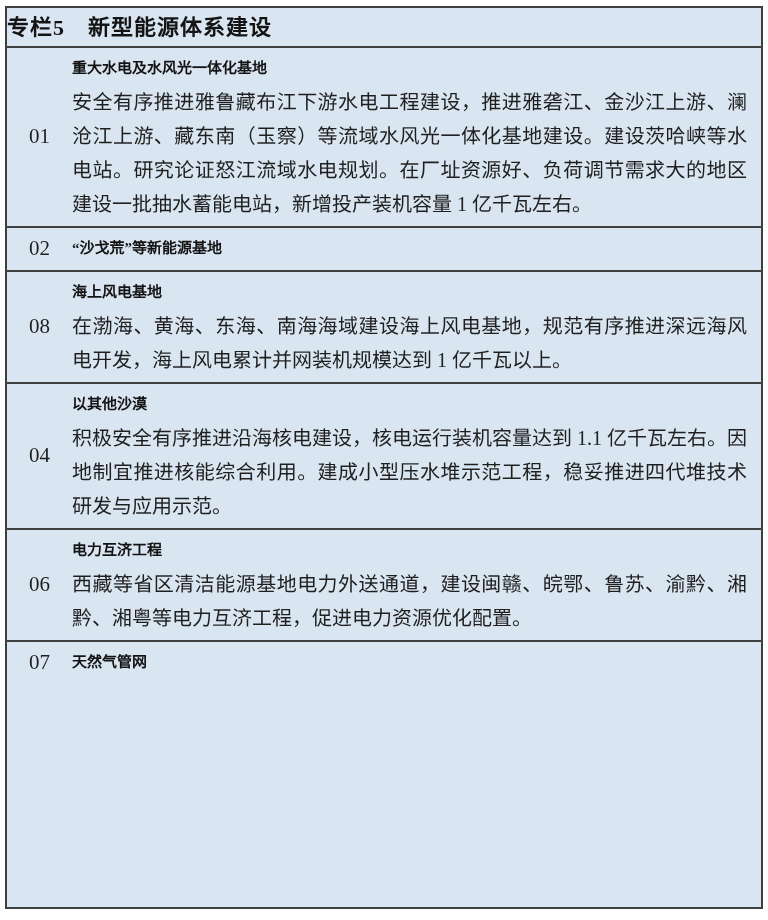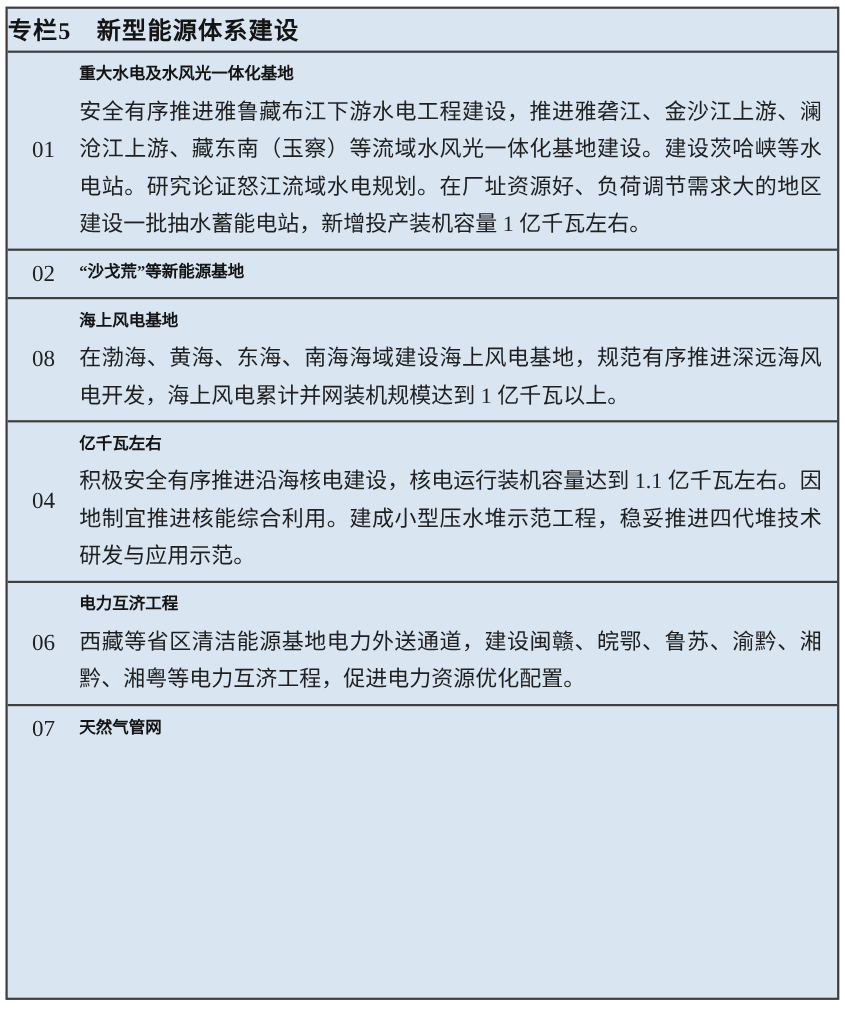--- a/index.html
+++ b/index.html
@@ -80,21 +80,21 @@
     <div class="section-num">08</div>
     <div class="section-content">
       <div class="section-heading">海上风电基地</div>
       <div class="section-body">在渤海、黄海、东海、南海海域建设海上风电基地，规范有序推进深远海风电开发，海上风电累计并网装机规模达到 1 亿千瓦以上。</div>
     </div>
   </div>
 
   <div class="section">
     <div class="section-num">04</div>
     <div class="section-content">
-      <div class="section-heading">亿千瓦左右</div>
+      <div class="section-heading">以其他沙漠</div>
       <div class="section-body">积极安全有序推进沿海核电建设，核电运行装机容量达到 1.1 亿千瓦左右。因地制宜推进核能综合利用。建成小型压水堆示范工程，稳妥推进四代堆技术研发与应用示范。</div>
     </div>
   </div>
 
 
   <div class="section">
     <div class="section-num">06</div>
     <div class="section-content">
       <div class="section-heading">电力互济工程</div>
       <div class="section-body">西藏等省区清洁能源基地电力外送通道，建设闽赣、皖鄂、鲁苏、渝黔、湘黔、湘粤等电力互济工程，促进电力资源优化配置。</div>

